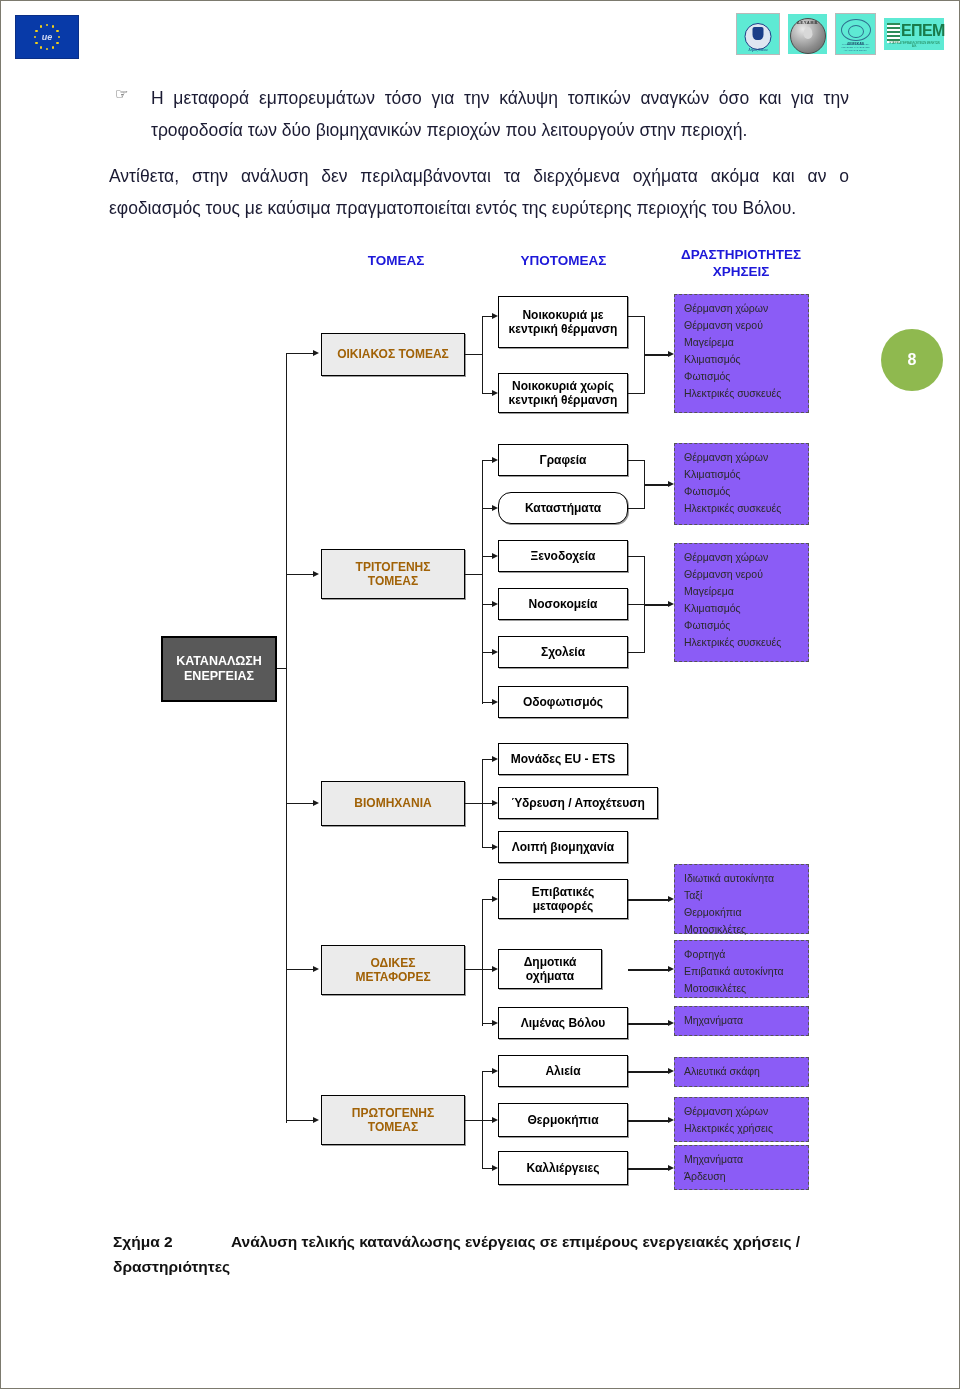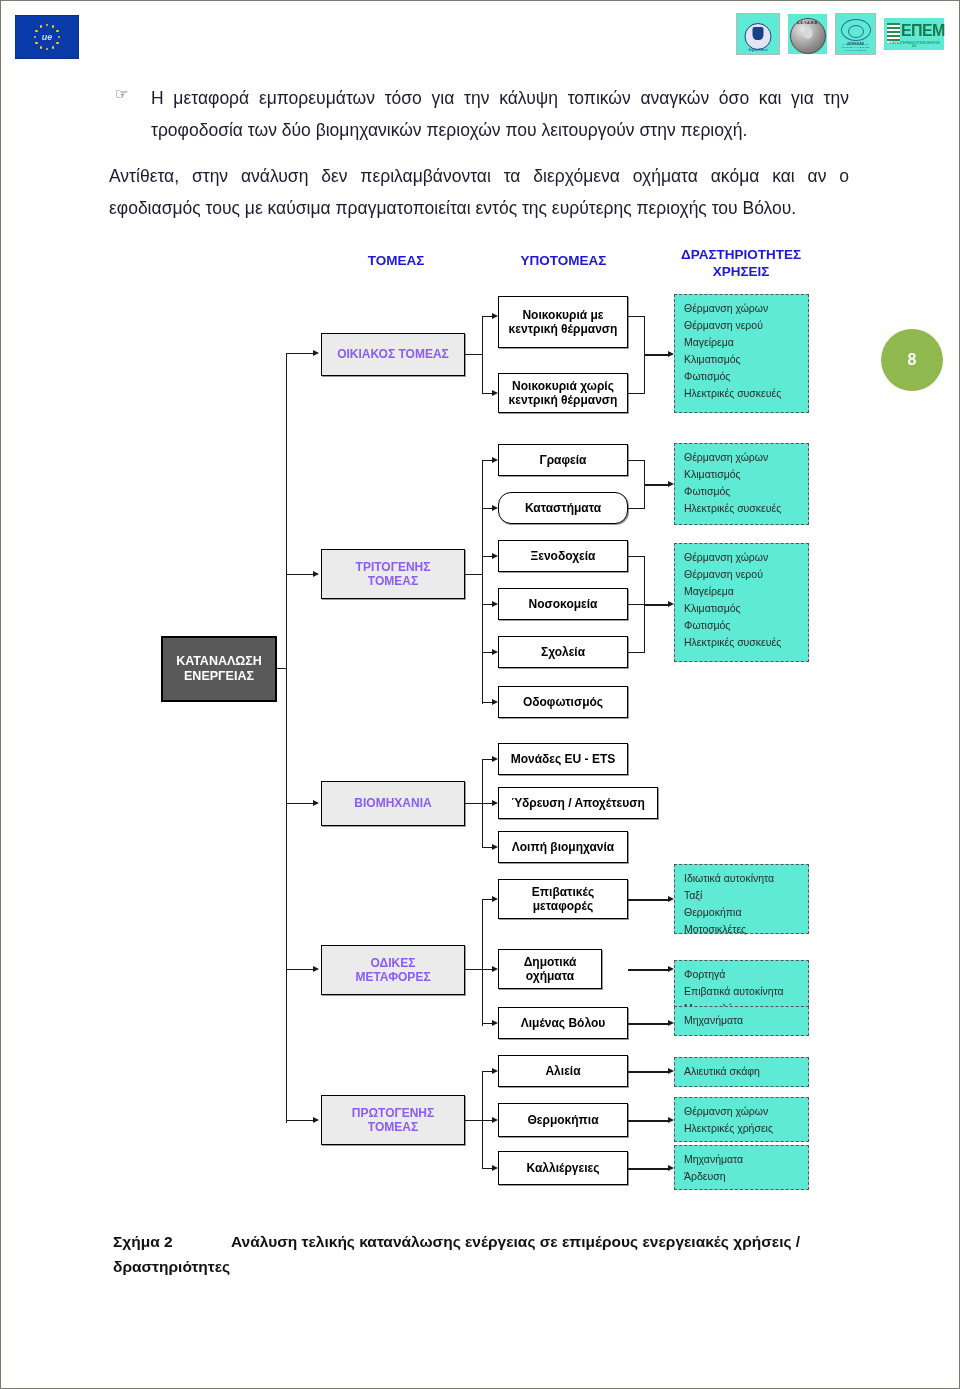--- a/index.html
+++ b/index.html
@@ -58,23 +58,23 @@
   
   #diagram{position:absolute;left:0;top:230px;width:960px;height:990px;}
   .col-head{position:absolute;color:#1d18d9;font-weight:bold;font-size:13.5px;text-align:center;line-height:1.25;}
   .ch1{left:330px;top:22px;width:130px;}
   .ch2{left:495px;top:22px;width:135px;}
   .ch3{left:665px;top:16px;width:150px;}
 
   .node{position:absolute;box-sizing:border-box;display:flex;align-items:center;justify-content:center;
          text-align:center;font-weight:bold;font-size:12px;line-height:1.2;}
   .root{background:#595959;color:#fff;border:2.5px solid #000;font-size:12.5px;}
-  .sector{background:#ebebeb;color:#8b5cf6;border:1.6px solid #000;box-shadow:1px 1px 0 #9a9a9a;}
+  .sector{background:#ebebeb;color:#a16207;border:1.6px solid #000;box-shadow:1px 1px 0 #9a9a9a;}
   .sub{background:#fff;color:#000;border:1.4px solid #000;box-shadow:1px 1px 0 #9a9a9a;}
-  .uses{position:absolute;box-sizing:border-box;border:1.3px dashed #555;background:#5eead4;
+  .uses{position:absolute;box-sizing:border-box;border:1.3px dashed #555;background:#8b5cf6;
         padding:5px 7px 4px 9px;font-size:10.5px;line-height:1.62;color:#2a2a2a;}
   .uses div{white-space:nowrap;}
 
   .ln{position:absolute;background:#1a1a1a;}
   .lnh{height:1.2px;}
   .lnv{width:1.2px;}
   .arrow{position:absolute;width:0;height:0;border-top:3.6px solid transparent;
          border-bottom:3.6px solid transparent;border-left:6px solid #1a1a1a;}
 
   
@@ -310,21 +310,21 @@
     <div class="arrow" style="left:667px;top:734.5px;"></div>
     <div class="ln lnh" style="left:627px;top:792px;width:42px;height:1.6px;"></div>
     <div class="arrow" style="left:667px;top:788.5px;"></div>
 
     <div class="uses" style="left:673px;top:633px;width:135px;height:70px;">
       <div>Ιδιωτικά αυτοκίνητα</div>
       <div>Ταξί</div>
       <div>Θερμοκήπια</div>
       <div>Μοτοσικλέτες</div>
     </div>
-    <div class="uses" style="left:673px;top:709px;width:135px;height:58px;margin-top:20px;">
+    <div class="uses" style="left:673px;top:709px;width:135px;height:58px;">
       <div>Φορτηγά</div>
       <div>Επιβατικά αυτοκίνητα</div>
       <div>Μοτοσικλέτες</div>
     </div>
     <div class="uses" style="left:673px;top:775px;width:135px;height:30px;">
       <div>Μηχανήματα</div>
     </div>
 
     <div class="ln lnh" style="left:285px;top:889px;width:27px;"></div>
     <div class="arrow" style="left:312px;top:885.5px;"></div>

